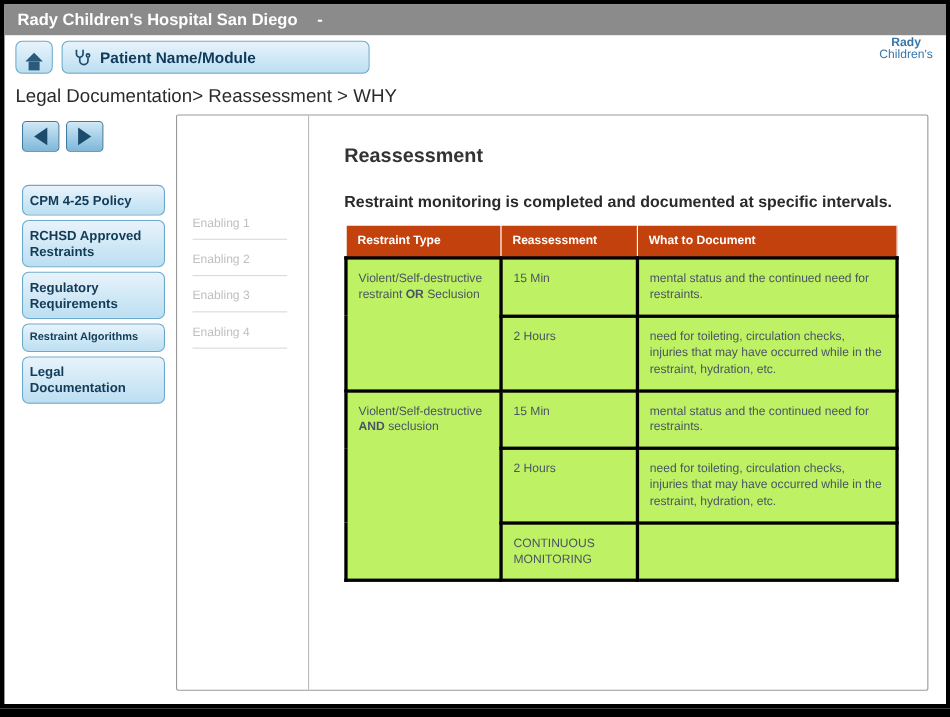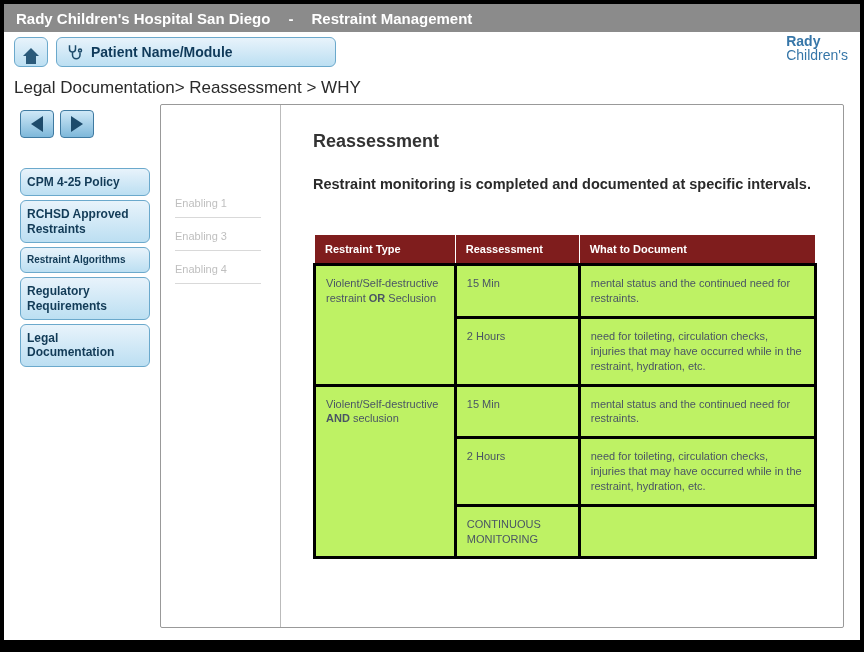--- a/index.html
+++ b/index.html
@@ -6,51 +6,50 @@
   html, body { width: 864px; height: 652px; font-family: Arial, sans-serif; background: #000; overflow: hidden; }
   .app-frame { width: 864px; height: 644px; background: #fff; border: 4px solid #000; position: relative; }
   .titlebar { height: 28px; background: #8b8b8b; color: #fff; font-size: 15px; font-weight: bold; display: flex; align-items: center; padding: 0 12px; }
   .titlebar .sep { margin: 0 18px; }
   .navbar { height: 36px; display: flex; align-items: center; padding: 4px 10px 0 10px; gap: 8px; border-bottom: 0; position: relative; }
   .home-btn { width: 34px; height: 30px; background: linear-gradient(#e8f3fb,#bcdff2); border: 1px solid #6ba9cc; border-radius: 6px; display: flex; align-items: flex-end; justify-content: center; cursor: pointer; }
   .home-shape { width: 0; height: 0; border-left: 8px solid transparent; border-right: 8px solid transparent; border-bottom: 8px solid #2b5a7a; position: relative; top: -10px; }
   .home-shape::after { content: ""; position: absolute; top: 8px; left: -5px; width: 10px; height: 8px; background: #2b5a7a; }
   .patient-pill { flex: 0 0 280px; height: 30px; background: linear-gradient(#e8f3fb,#bcdff2); border: 1px solid #6ba9cc; border-radius: 6px; display: flex; align-items: center; padding: 0 8px; color: #0f3a5a; font-weight: bold; font-size: 14px; gap: 8px; text-align: right; }
   .steth-icon { width: 18px; height: 18px; }
-  .logo-slot { position: absolute; right: 12px; top: 2px; text-align: left; font-size: 14px; color: #3676a8; line-height: 1; }
+  .logo-slot { position: absolute; right: 12px; top: 2px; text-align: center; font-size: 11px; color: #3676a8; line-height: 1; }
   .logo-slot .rady { font-weight: bold; display: block; }
   .breadcrumb-bar { padding: 10px 22px 6px 10px; font-size: 17px; color: #2a2a2a; }
   .content-row { display: flex; height: 540px; padding: 0 16px 16px 16px; gap: 10px; }
   .left-col { width: 130px; display: flex; flex-direction: column; }
   .nav-arrows { display: flex; gap: 6px; margin-bottom: 30px; margin-top: 6px; }
   .arrow-btn { width: 34px; height: 28px; background: linear-gradient(#cfe8f7,#7eb8da); border: 1px solid #3f7aa1; border-radius: 4px; display: flex; align-items: center; justify-content: center; cursor: pointer; }
   .arrow-left { width: 0; height: 0; border-top: 8px solid transparent; border-bottom: 8px solid transparent; border-right: 12px solid #1d4b6b; }
   .arrow-right { width: 0; height: 0; border-top: 8px solid transparent; border-bottom: 8px solid transparent; border-left: 12px solid #1d4b6b; }
   .side-btn { background: linear-gradient(#e8f3fb,#bcdff2); border: 1px solid #6ba9cc; border-radius: 6px; color: #123b57; font-size: 12px; font-weight: bold; padding: 6px 6px; margin-bottom: 4px; cursor: pointer; text-align: left; line-height: 1.2; }
   .side-btn.wide { font-size: 10px; }
   .main-panel { flex: 1; border: 1px solid #999; border-radius: 2px; background: #fff; display: flex; overflow: hidden; }
   .enabling-col { width: 120px; border-right: 1px solid #bbb; padding: 80px 19px 0 14px; }
   .enabling-item { color: #bfbfbf; font-size: 11px; padding: 12px 0 8px 0; border-bottom: 1px solid #d9d9d9; cursor: pointer; }
   .doc-col { flex: 1; padding: 26px 26px 20px 32px; overflow: auto; }
   .doc-title { font-size: 18px; color: #333; margin-bottom: 22px; }
-  .doc-intro { font-size: 14.5px; font-weight: bold; color: #2a2a2a; line-height: 1.4; margin-bottom: 40px; }
+  .doc-intro { font-size: 14.5px; font-weight: bold; color: #2a2a2a; line-height: 1.4; margin-bottom: 10px; }
   table.rtable { width: 100%; border-collapse: collapse; font-size: 11px; }
-  table.rtable th { background: #7f1d1d; color: #fff; text-align: left; font-weight: bold; padding: 8px 10px; border: 1px solid #fff; }
+  table.rtable th { background: #c2410c; color: #fff; text-align: left; font-weight: bold; padding: 8px 10px; border: 1px solid #fff; }
   table.rtable td { background: #bef264; color: #4a5564; padding: 10px 10px; border: 3px solid #000000; vertical-align: top; line-height: 1.35; }
   table.rtable td .b { font-weight: bold; }
 </style>
 </head>
 <body>
 
 <div class="app-frame">
 
   <div class="titlebar">
     <span>Rady Children's Hospital San Diego</span>
     <span class="sep">-</span>
-    <span>Restraint Management</span>
   </div>
 
   <div class="navbar">
     <div class="home-btn">
       <div class="home-shape"></div>
     </div>
     <div class="patient-pill">
       <svg class="steth-icon" viewBox="0 0 24 24">
         <path fill="none" stroke="#1d4b6b" stroke-width="2" d="M6 3v5a4 4 0 0 0 8 0V3M10 12v4a5 5 0 0 0 10 0v-3"></path>
         <circle cx="20" cy="10" r="2" fill="none" stroke="#1d4b6b" stroke-width="2"></circle>
@@ -73,28 +72,29 @@
       <div class="nav-arrows">
         <div class="arrow-btn">
           <div class="arrow-left"></div>
         </div>
         <div class="arrow-btn">
           <div class="arrow-right"></div>
         </div>
       </div>
       <button class="side-btn"><span>CPM 4-25 Policy</span></button>
       <button class="side-btn"><span>RCHSD Approved Restraints</span></button>
+      <button class="side-btn"><span>Regulatory Requirements</span></button>
       <button class="side-btn wide"><span>Restraint Algorithms</span></button>
-      <button class="side-btn"><span>Regulatory Requirements</span></button>
       <button class="side-btn"><span>Legal Documentation</span></button>
     </div>
 
     <div class="main-panel">
       <div class="enabling-col">
         <div class="enabling-item"><span>Enabling 1</span></div>
+        <div class="enabling-item"><span>Enabling 2</span></div>
         <div class="enabling-item"><span>Enabling 3</span></div>
         <div class="enabling-item"><span>Enabling 4</span></div>
       </div>
 
       <div class="doc-col">
         <h2 class="doc-title">Reassessment</h2>
         <p class="doc-intro">Restraint monitoring is completed and documented at specific intervals.</p>
 
         <table class="rtable">
           <thead>

